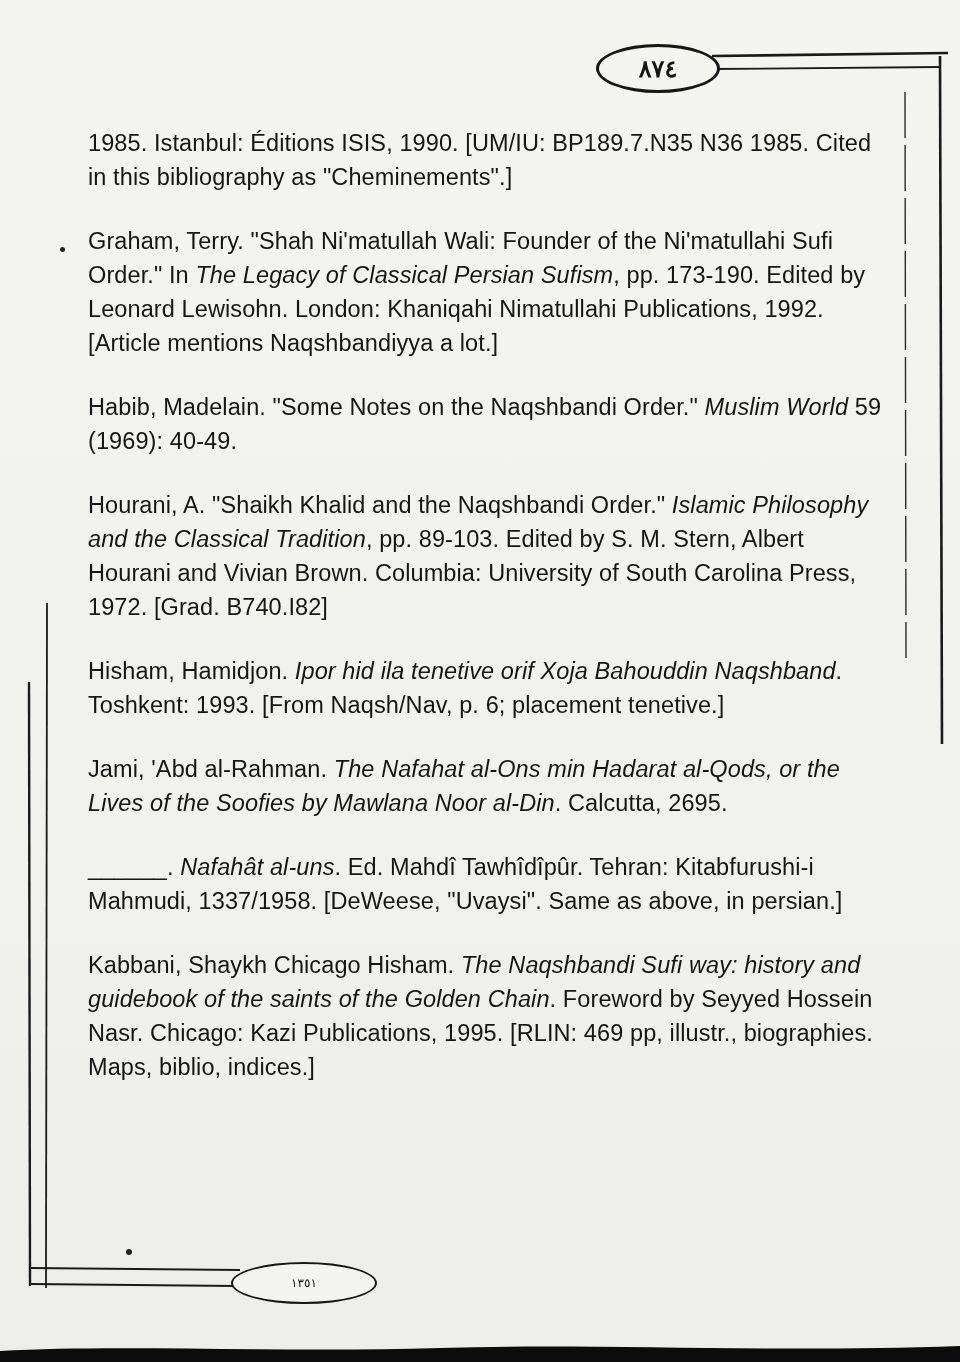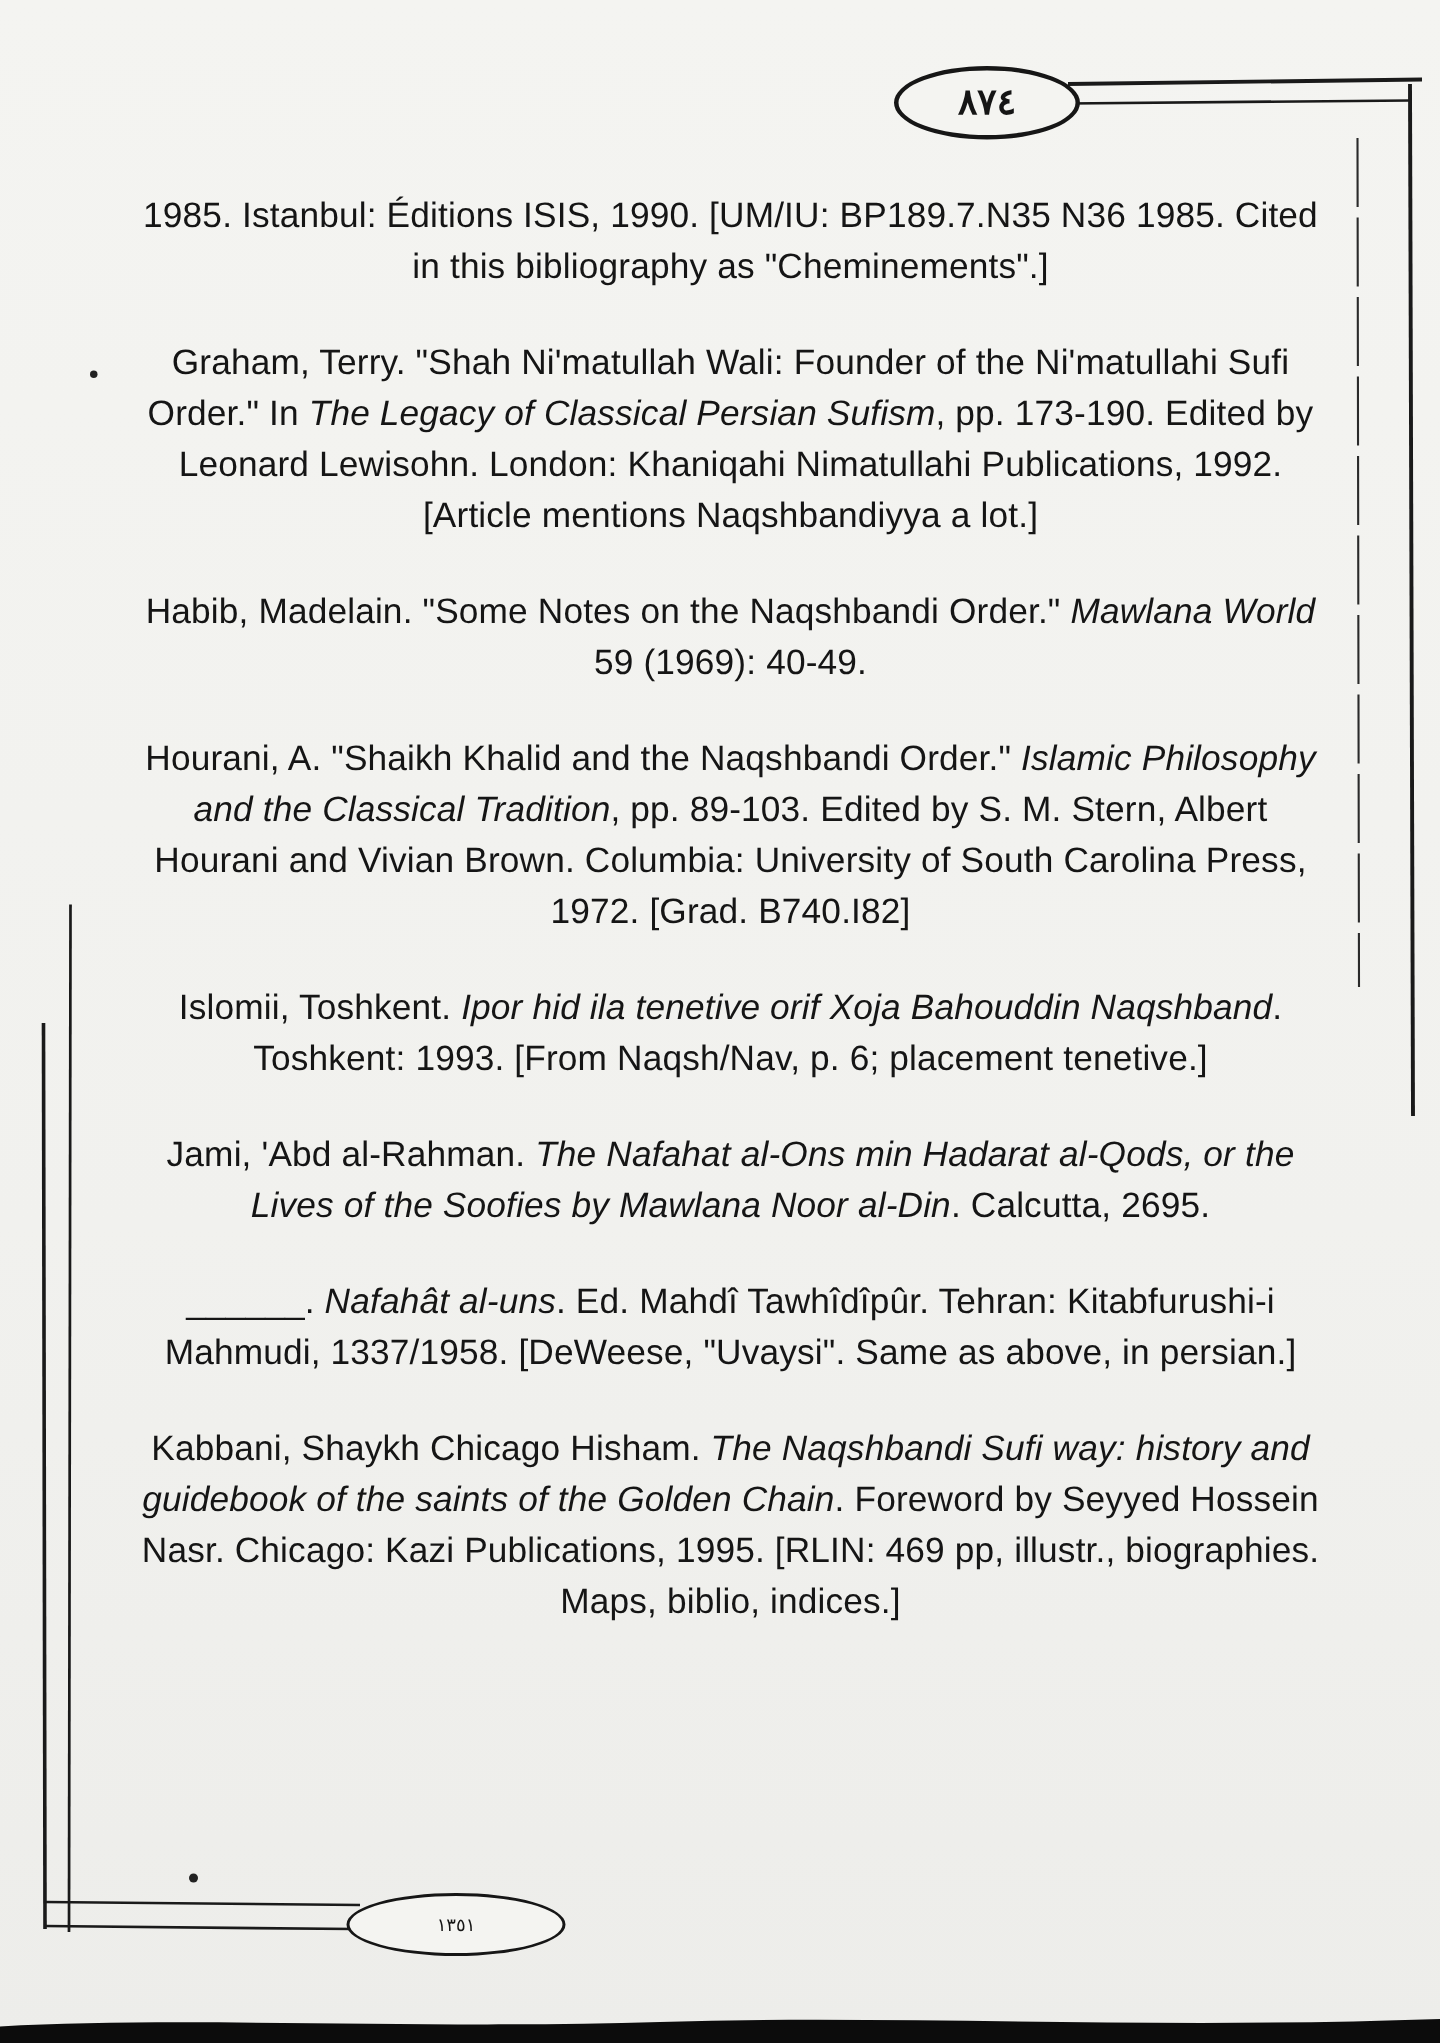--- a/index.html
+++ b/index.html
@@ -27,21 +27,20 @@
     position: absolute;
     left: 88px;
     top: 126px;
     width: 798px;
     font-size: 23.5px;
     line-height: 34px;
     letter-spacing: 0.1px;
   }
   .entry {
     margin: 0 0 30px 0;
-    text-align: center;
   }
   .entry em {
     font-style: italic;
   }
   .oval {
     position: absolute;
     display: flex;
     align-items: center;
     justify-content: center;
     border-radius: 50%;
@@ -97,23 +96,23 @@
     <path d="M0 1362 L0 1351 C 120 1344, 280 1353, 440 1348 C 600 1343, 760 1353, 960 1346 L960 1362 Z" fill="#0c0c0c"></path>
   </svg>
 
   <div class="oval oval-top">
     <span>٨٧٤</span>
   </div>
 
   <div class="content">
       <p class="entry"><span>1985. Istanbul: Éditions ISIS, 1990. [UM/IU: BP189.7.N35 N36 1985. Cited in this bibliography as "Cheminements".]</span></p>
       <p class="entry"><span>Graham, Terry. "Shah Ni'matullah Wali: Founder of the Ni'matullahi Sufi Order." In </span><em>The Legacy of Classical Persian Sufism</em><span>, pp. 173-190. Edited by Leonard Lewisohn. London: Khaniqahi Nimatullahi Publications, 1992. [Article mentions Naqshbandiyya a lot.]</span></p>
-      <p class="entry"><span>Habib, Madelain. "Some Notes on the Naqshbandi Order." </span><em>Mawlana World</em><span> 59 (1969): 40-49.</span></p>
+      <p class="entry"><span>Habib, Madelain. "Some Notes on the Naqshbandi Order." </span><em>Muslim World</em><span> 59 (1969): 40-49.</span></p>
       <p class="entry"><span>Hourani, A. "Shaikh Khalid and the Naqshbandi Order." </span><em>Islamic Philosophy and the Classical Tradition</em><span>, pp. 89-103. Edited by S. M. Stern, Albert Hourani and Vivian Brown. Columbia: University of South Carolina Press, 1972. [Grad. B740.I82]</span></p>
-      <p class="entry"><span>Islomii, Toshkent. </span><em>Ipor hid ila tenetive orif Xoja Bahouddin Naqshband</em><span>. Toshkent: 1993. [From Naqsh/Nav, p. 6; placement tenetive.]</span></p>
+      <p class="entry"><span>Hisham, Hamidjon. </span><em>Ipor hid ila tenetive orif Xoja Bahouddin Naqshband</em><span>. Toshkent: 1993. [From Naqsh/Nav, p. 6; placement tenetive.]</span></p>
       <p class="entry"><span>Jami, 'Abd al-Rahman. </span><em>The Nafahat al-Ons min Hadarat al-Qods, or the Lives of the Soofies by Mawlana Noor al-Din</em><span>. Calcutta, 2695.</span></p>
       <p class="entry"><span>______. </span><em>Nafahât al-uns</em><span>. Ed. Mahdî Tawhîdîpûr. Tehran: Kitabfurushi-i Mahmudi, 1337/1958. [DeWeese, "Uvaysi". Same as above, in persian.]</span></p>
       <p class="entry"><span>Kabbani, Shaykh Chicago Hisham. </span><em>The Naqshbandi Sufi way: history and guidebook of the saints of the Golden Chain</em><span>. Foreword by Seyyed Hossein Nasr. Chicago: Kazi Publications, 1995. [RLIN: 469 pp, illustr., biographies. Maps, biblio, indices.]</span></p>
     </div>
 
   <div class="dot dot-a"></div>
   <div class="dot dot-b"></div>
 
   <div class="oval oval-bottom">
     <span>١٣٥١</span>

